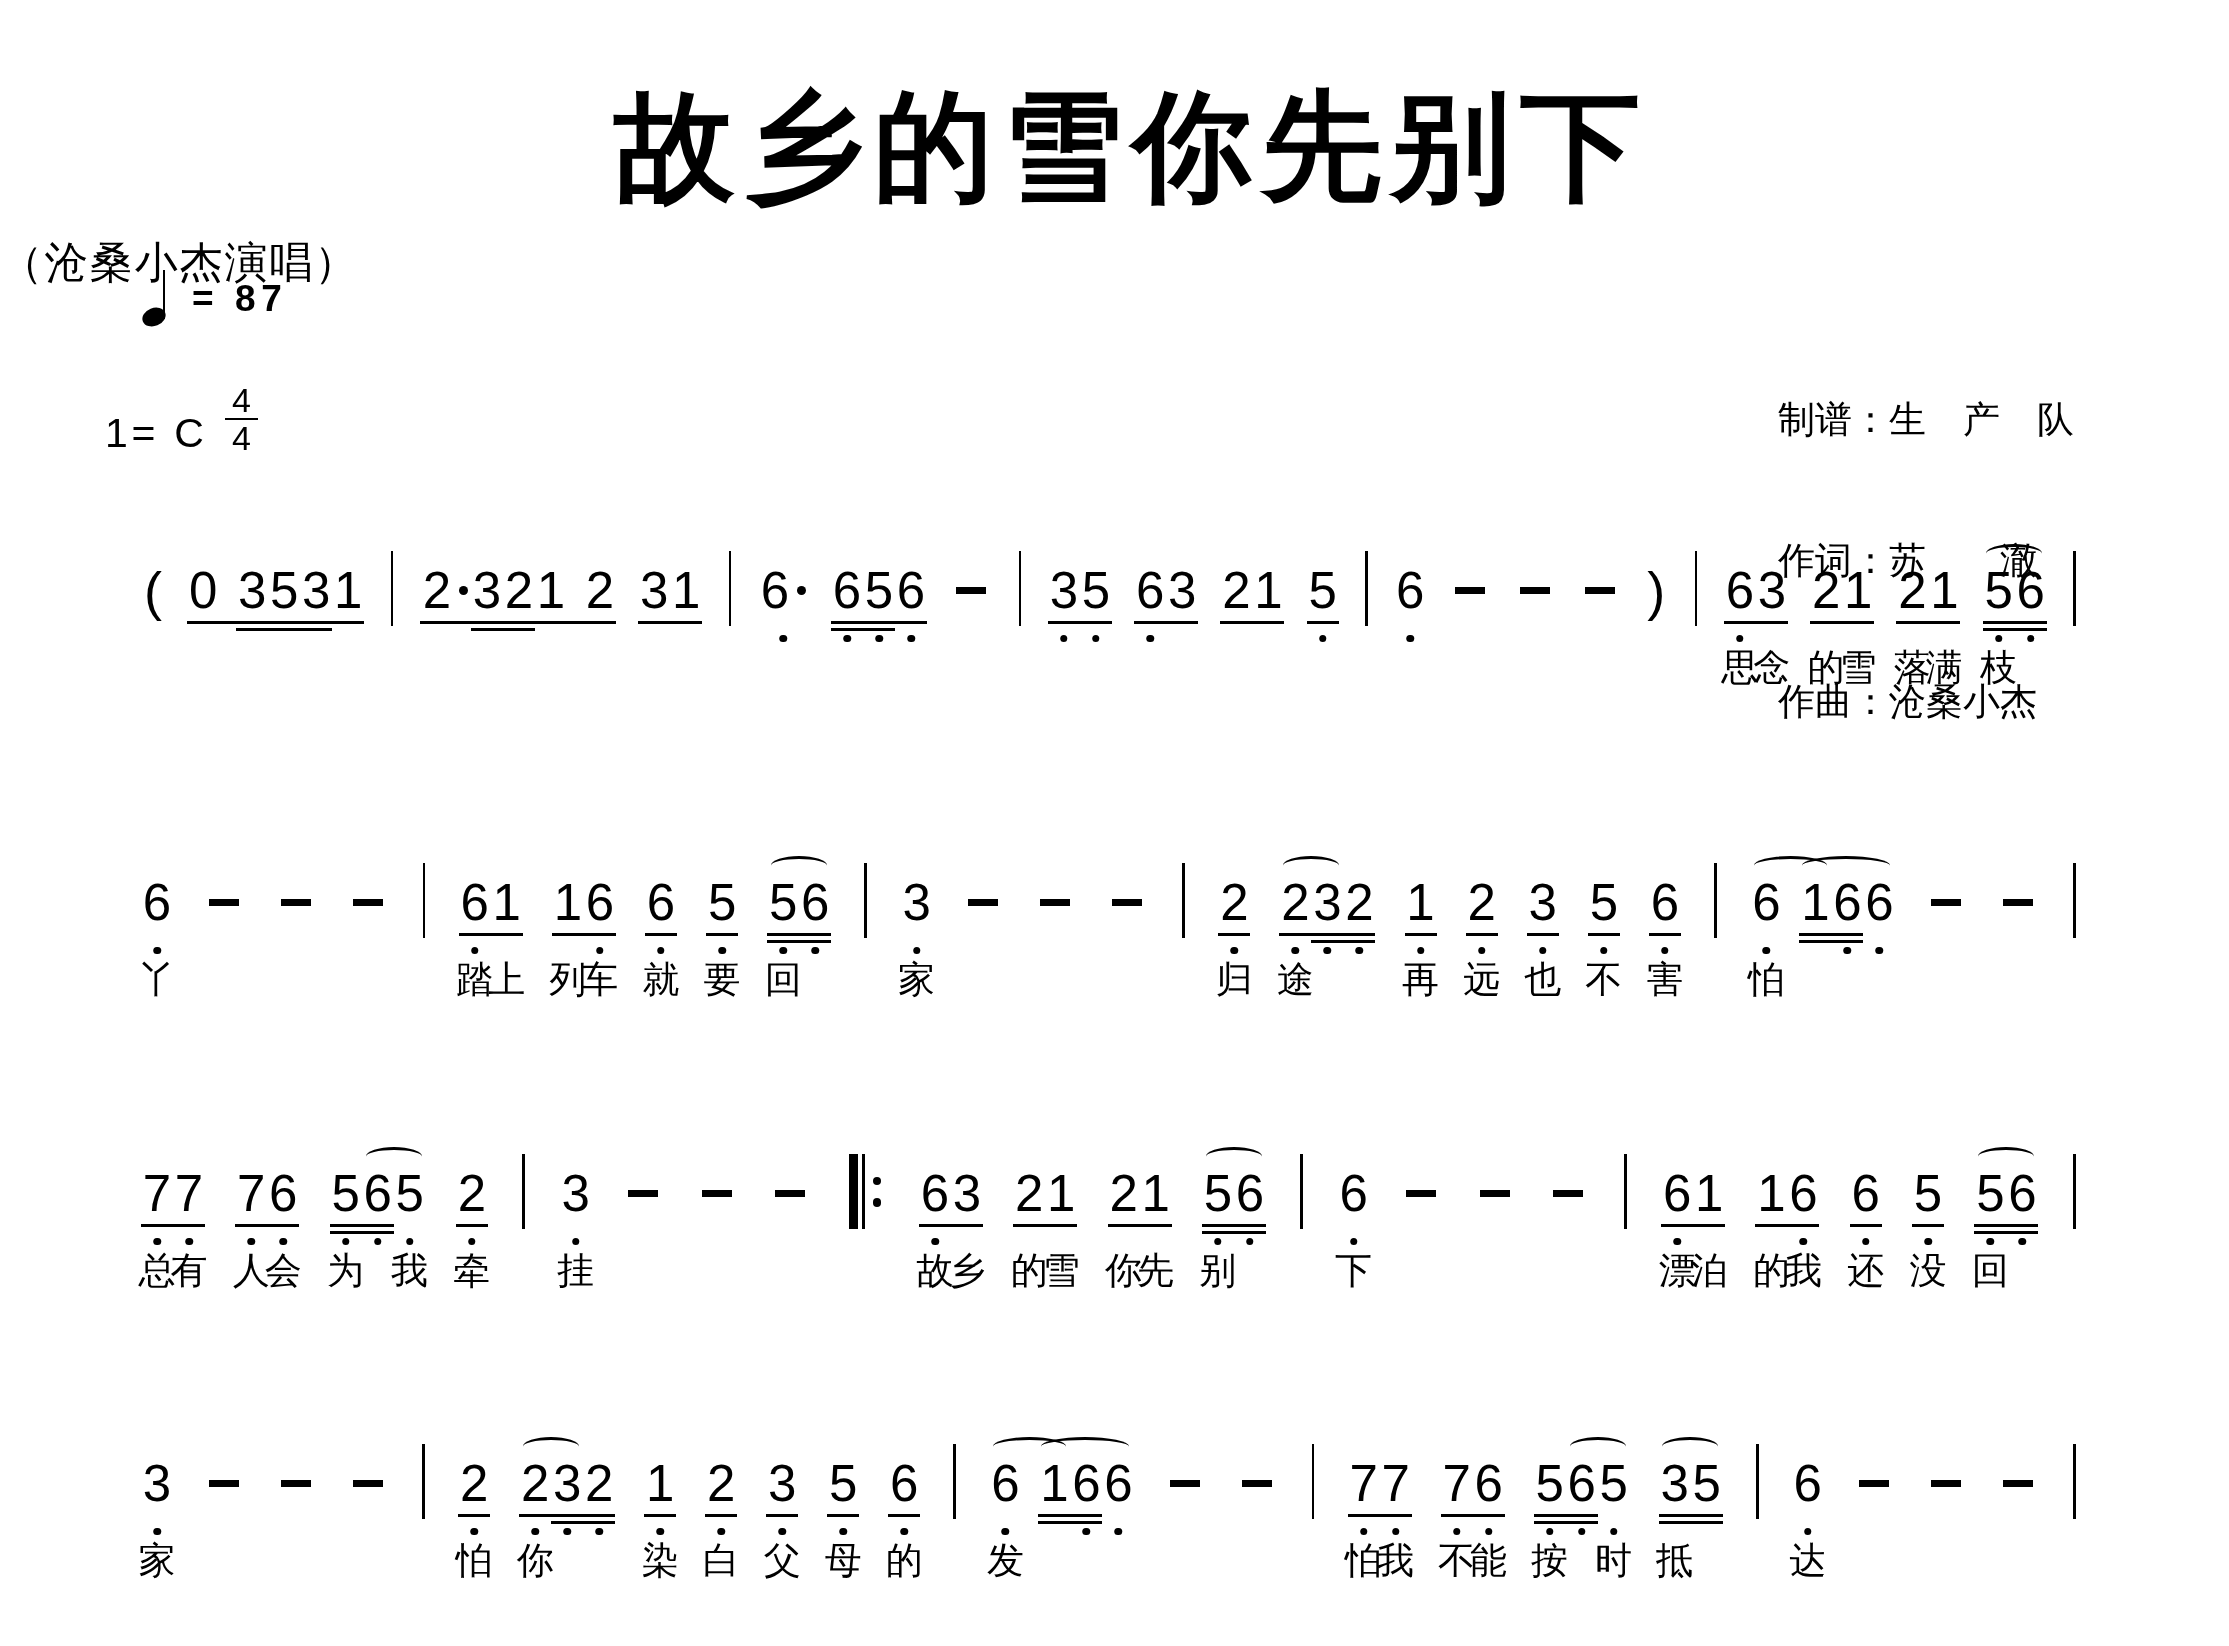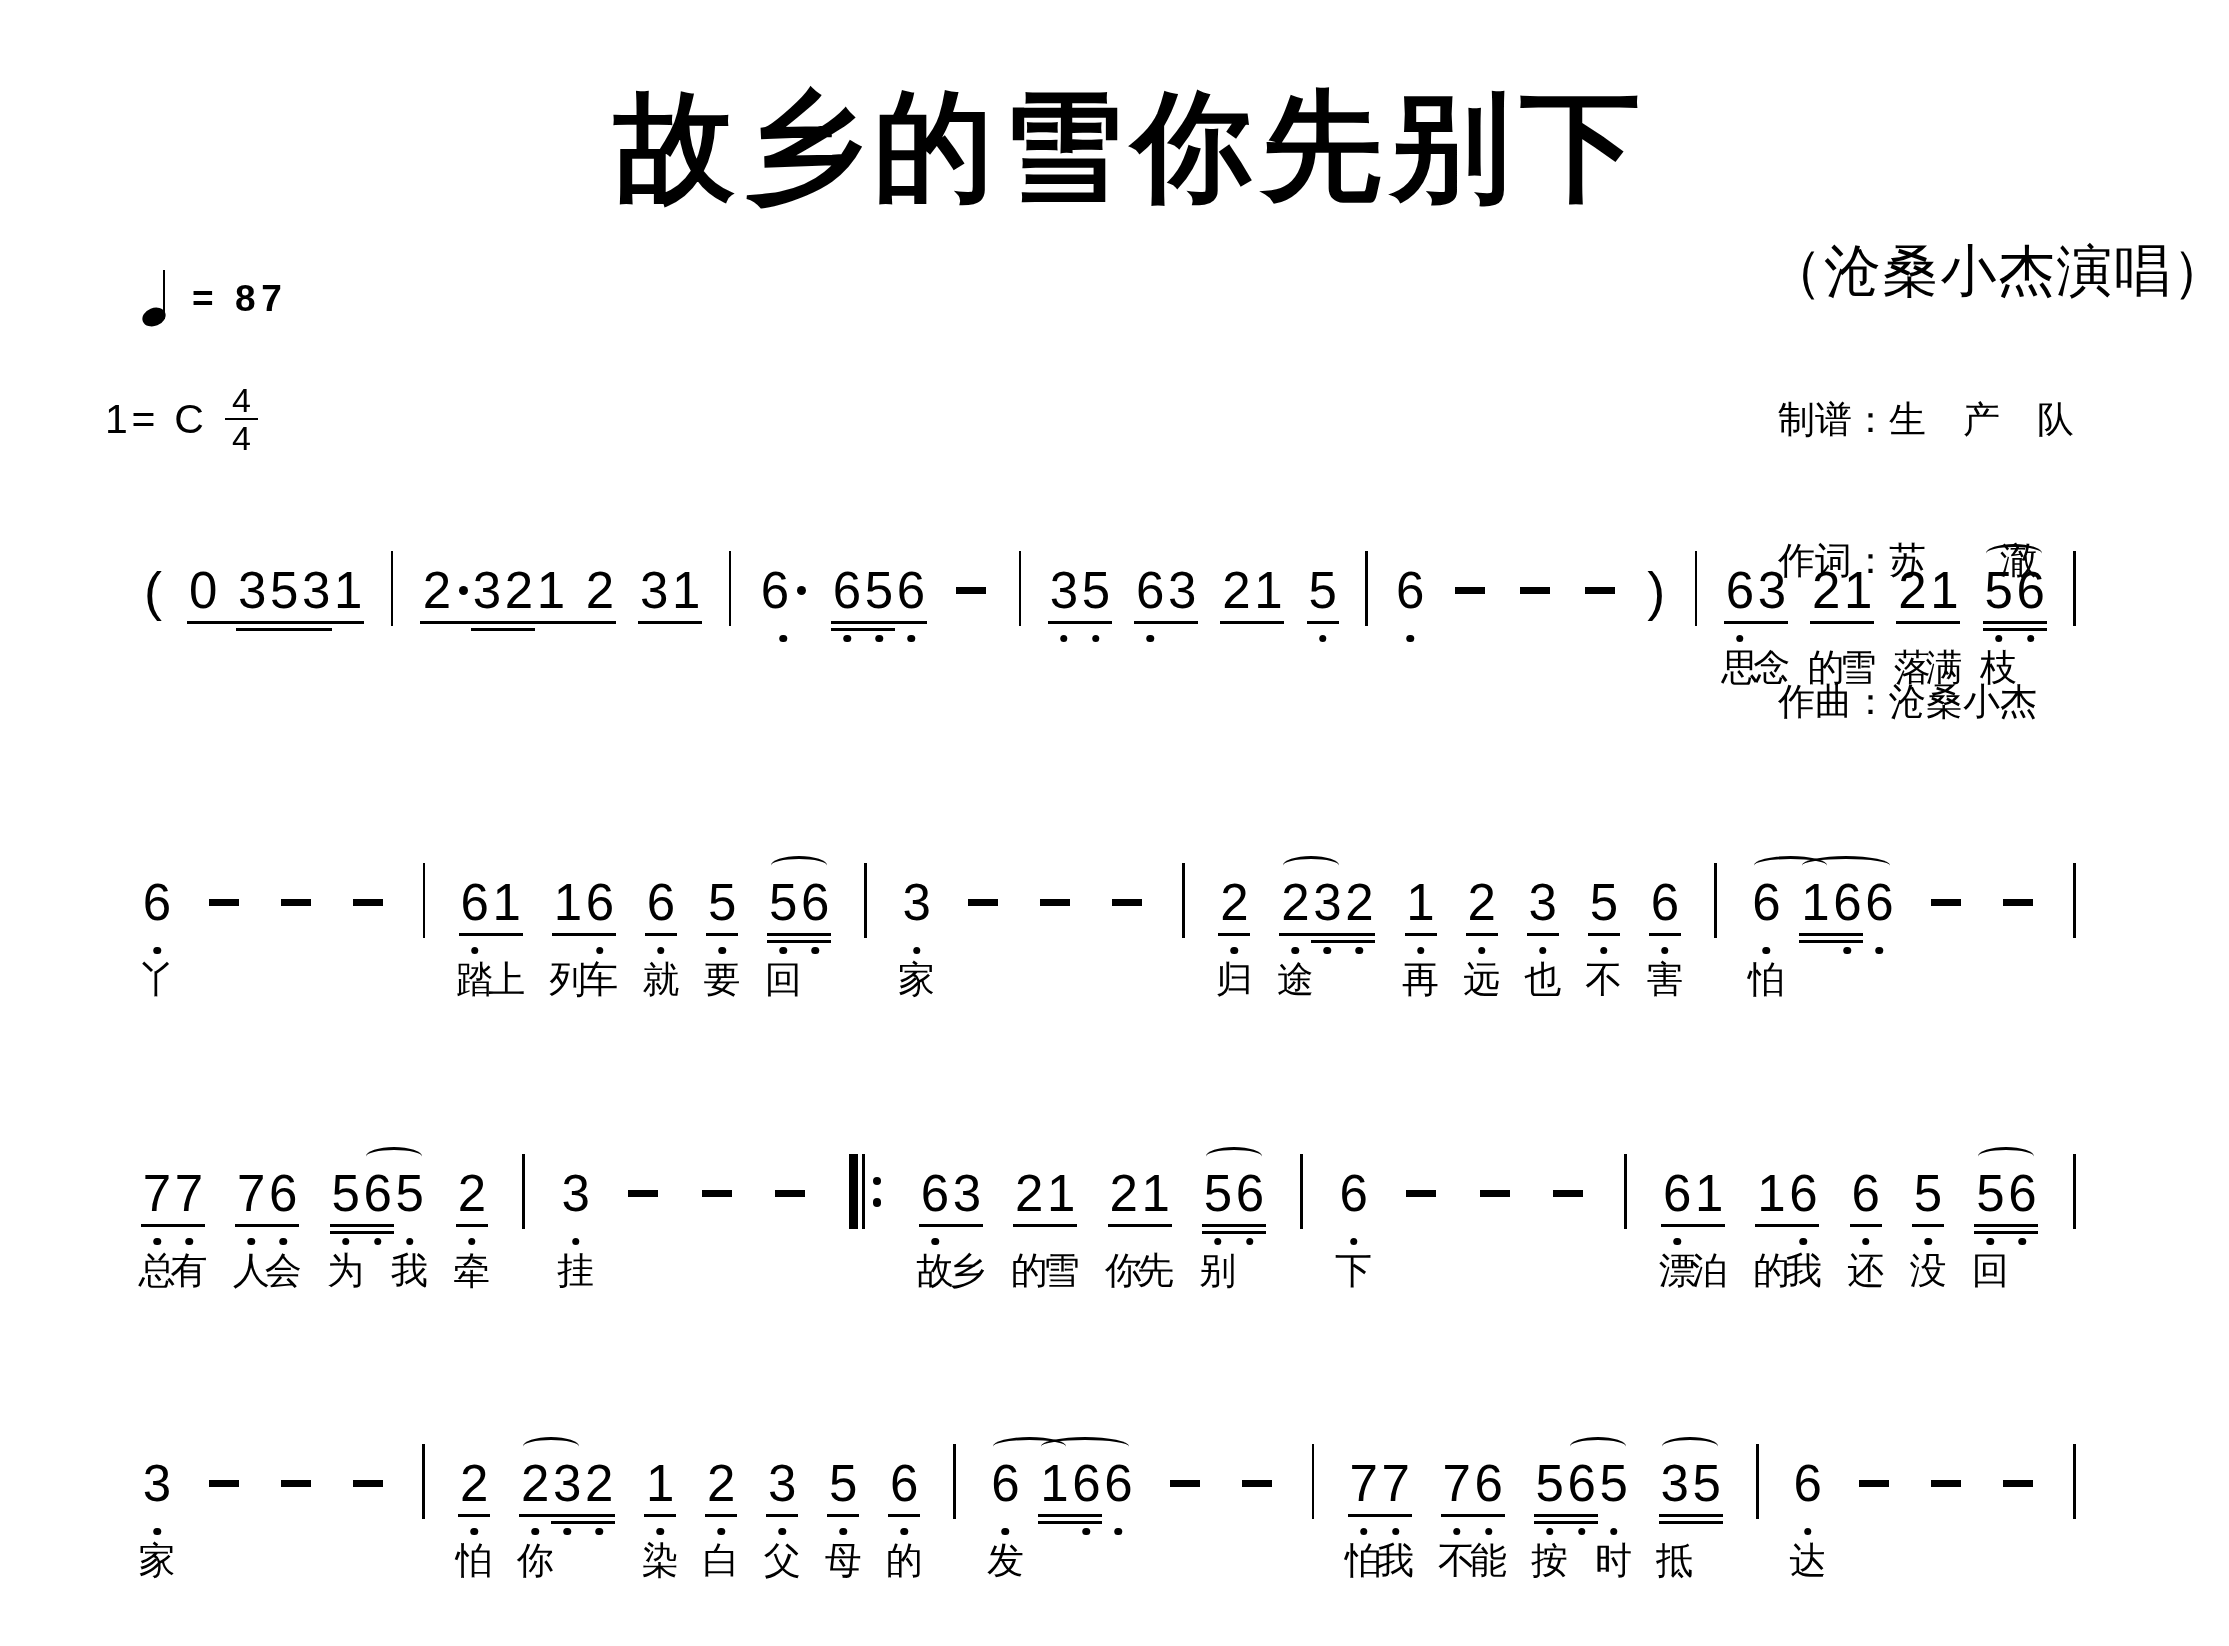--- a/index.html
+++ b/index.html
@@ -6,39 +6,39 @@
   body{
     width:2230px;height:1646px;position:relative;background:#ffffff;
     font-family:"Liberation Sans", sans-serif;color:#000;overflow:hidden;
   }
   
   .title{
     position:absolute;top:67px;left:17px;width:100%;text-align:center;
     font-size:120px;font-weight:bold;letter-spacing:9.4px;white-space:nowrap;
   }
   .subtitle{
-    position:absolute;top:234px;left:0;width:100%;text-align:right;
-    font-size:56px;letter-spacing:1.9px;white-space:nowrap;
+    position:absolute;top:234px;left:0;width:100%;text-align:left;
+    font-size:43px;letter-spacing:1.9px;white-space:nowrap;
   }
   .tempo{
     position:absolute;left:142px;top:270px;display:flex;align-items:center;font-size:37px;
   }
   .qnote{position:relative;width:37px;height:58px;margin-right:13px;}
   .qnote .head{
     position:absolute;left:0;bottom:1.9px;width:24px;height:18px;background:#000;
     border-radius:50%;transform:rotate(-22deg);
   }
   .qnote .stem{position:absolute;left:20.6px;top:0;width:2.8px;height:49px;background:#000;}
   .tempo .bpm{letter-spacing:5.6px;font-weight:bold;}
   .credits{
     position:absolute;right:156px;top:302px;text-align:left;
     font-size:37px;line-height:47px;font-weight:500;white-space:pre;
   }
   .keysig{
-    position:absolute;left:105px;top:382px;display:flex;align-items:center;font-size:41px;
+    position:absolute;left:105px;top:382px;display:flex;align-items:flex-end;font-size:41px;
   }
   .keysig .ktext{letter-spacing:3.7px;margin-right:17px;white-space:pre;}
   .ts{display:inline-flex;flex-direction:column;align-items:center;}
   .ts .num{font-size:34px;line-height:36px;padding:0 7.5px;border-bottom:2.8px solid #000;}
   .ts .den{font-size:34px;line-height:37px;}
   
   .music-line{
     position:absolute;left:141px;width:1939px;display:flex;
     justify-content:space-between;align-items:flex-start;
   }

